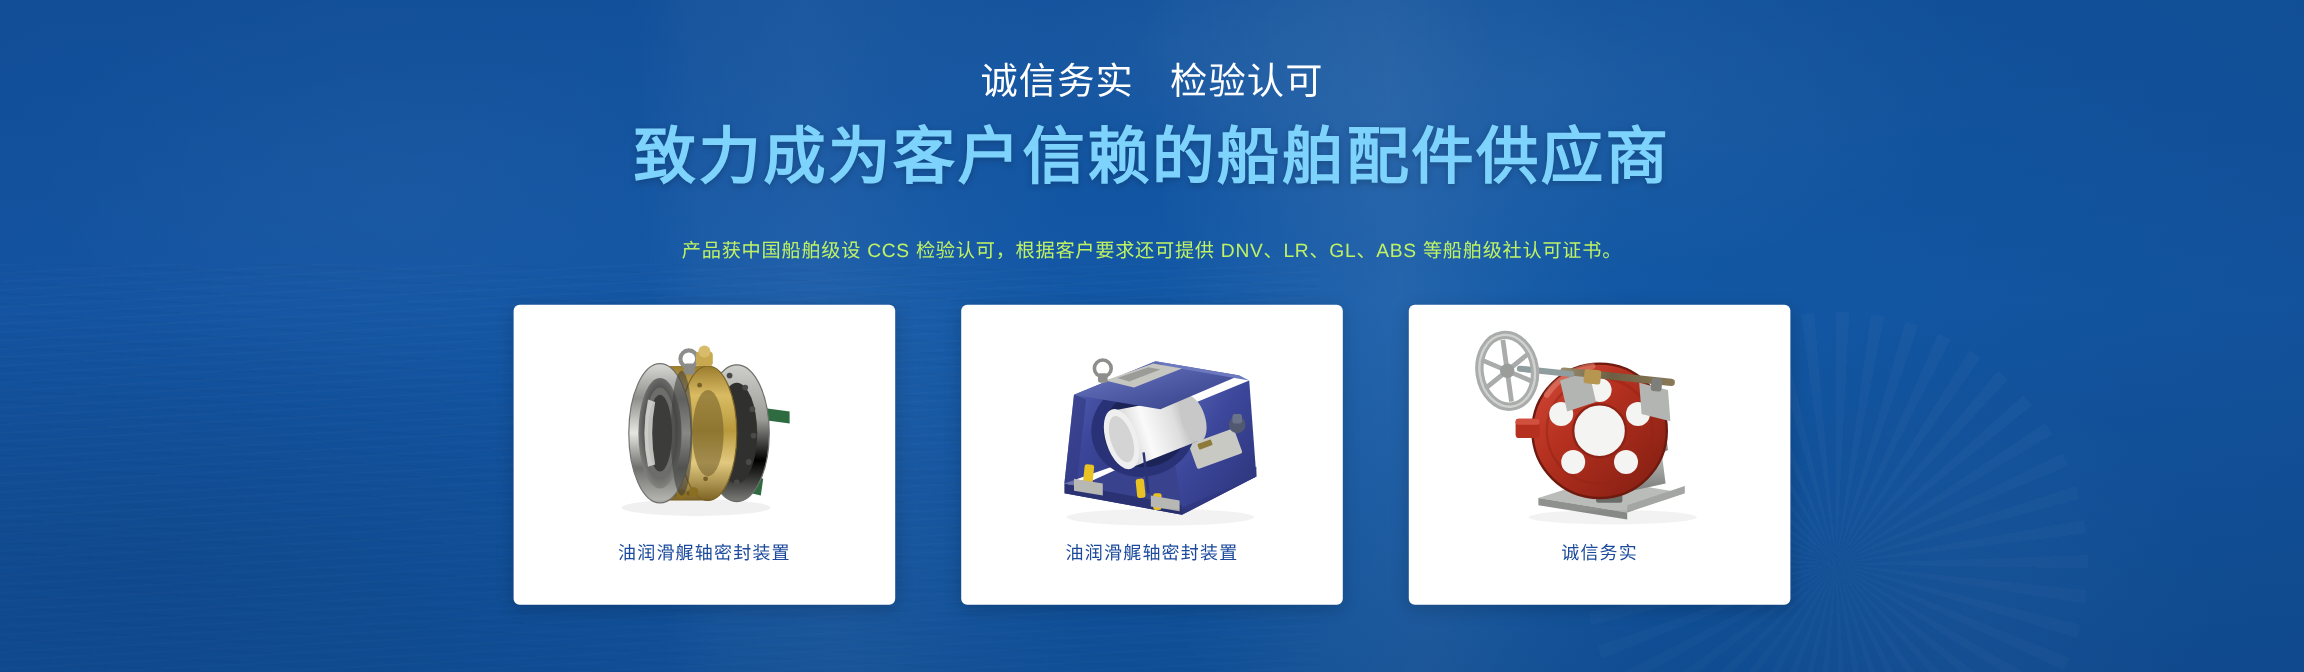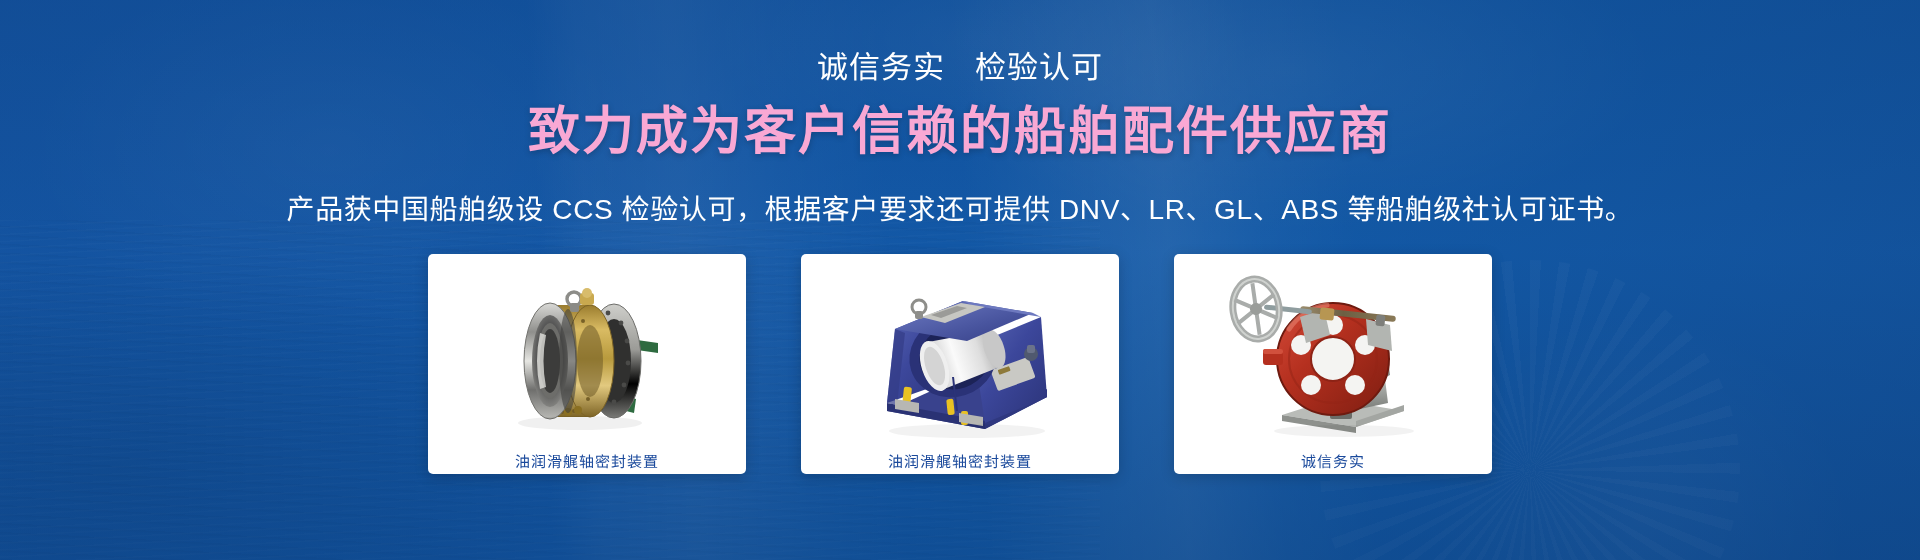--- a/index.html
+++ b/index.html
@@ -113,51 +113,51 @@
   }
 
   
   .headline {
     position: absolute;
     top: 100px;
     left: 0; right: 0;
     font-size: 52px;
     line-height: 62px;
     font-weight: 700;
-    color: #f9a8d4;
+    color: #7dd3fc;
     letter-spacing: 2px;
     text-shadow: 0 2px 6px rgba(0,0,0,.22);
     white-space: nowrap;
   }
 
   
   .subline {
     position: absolute;
     top: 195px;
     left: 0; right: 0;
-    font-size: 28px;
+    font-size: 16px;
     line-height: 30px;
     font-weight: 400;
-    color: #ffffff;
+    color: #bef264;
     letter-spacing: .6px;
     white-space: nowrap;
   }
 
   
   .cards {
     position: absolute;
     top: 254px;
     left: 0; right: 0;
     display: flex;
     justify-content: center;
     gap: 55px;
   }
   .card {
     width: 318px;
-    height: 220px;
+    height: 250px;
     background: #ffffff;
     border-radius: 5px;
     box-shadow: 0 3px 14px rgba(0,0,0,.18);
     display: flex;
     flex-direction: column;
     align-items: center;
     justify-content: flex-start;
     padding: 14px 10px 0;
     overflow: hidden;
   }

